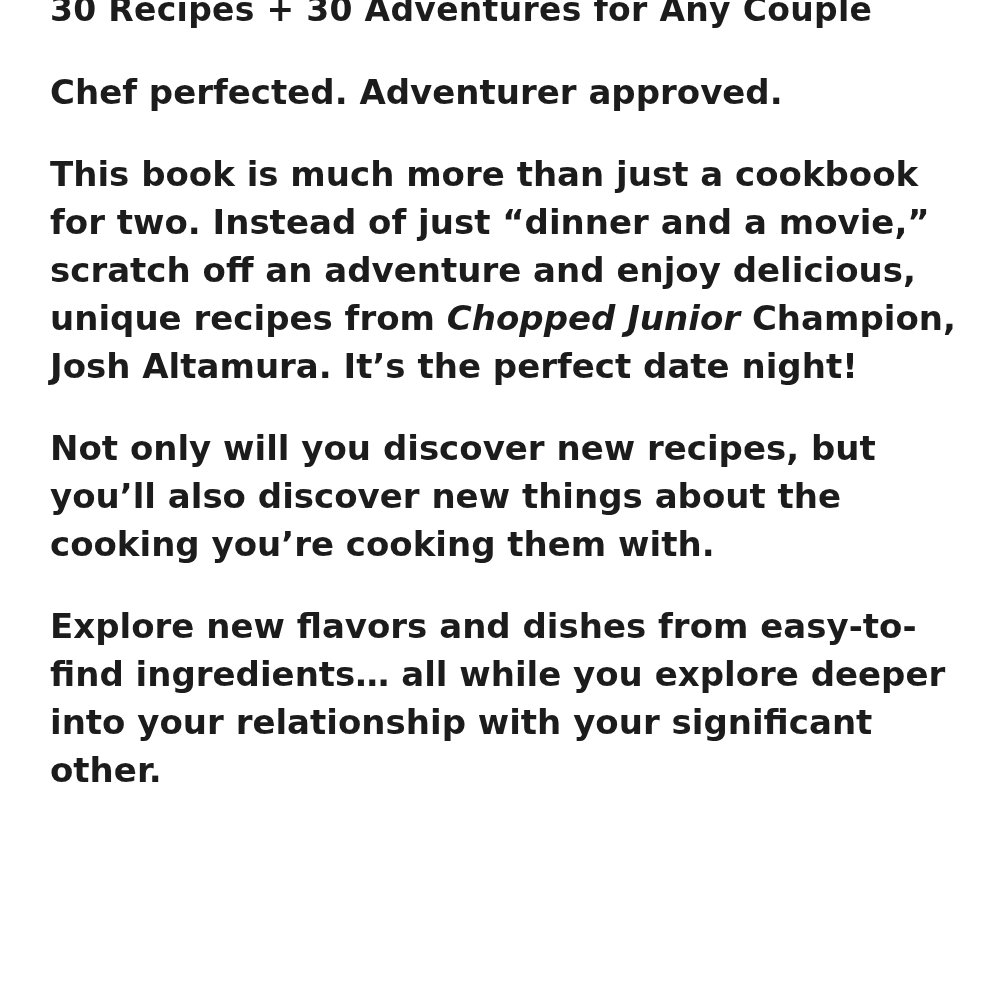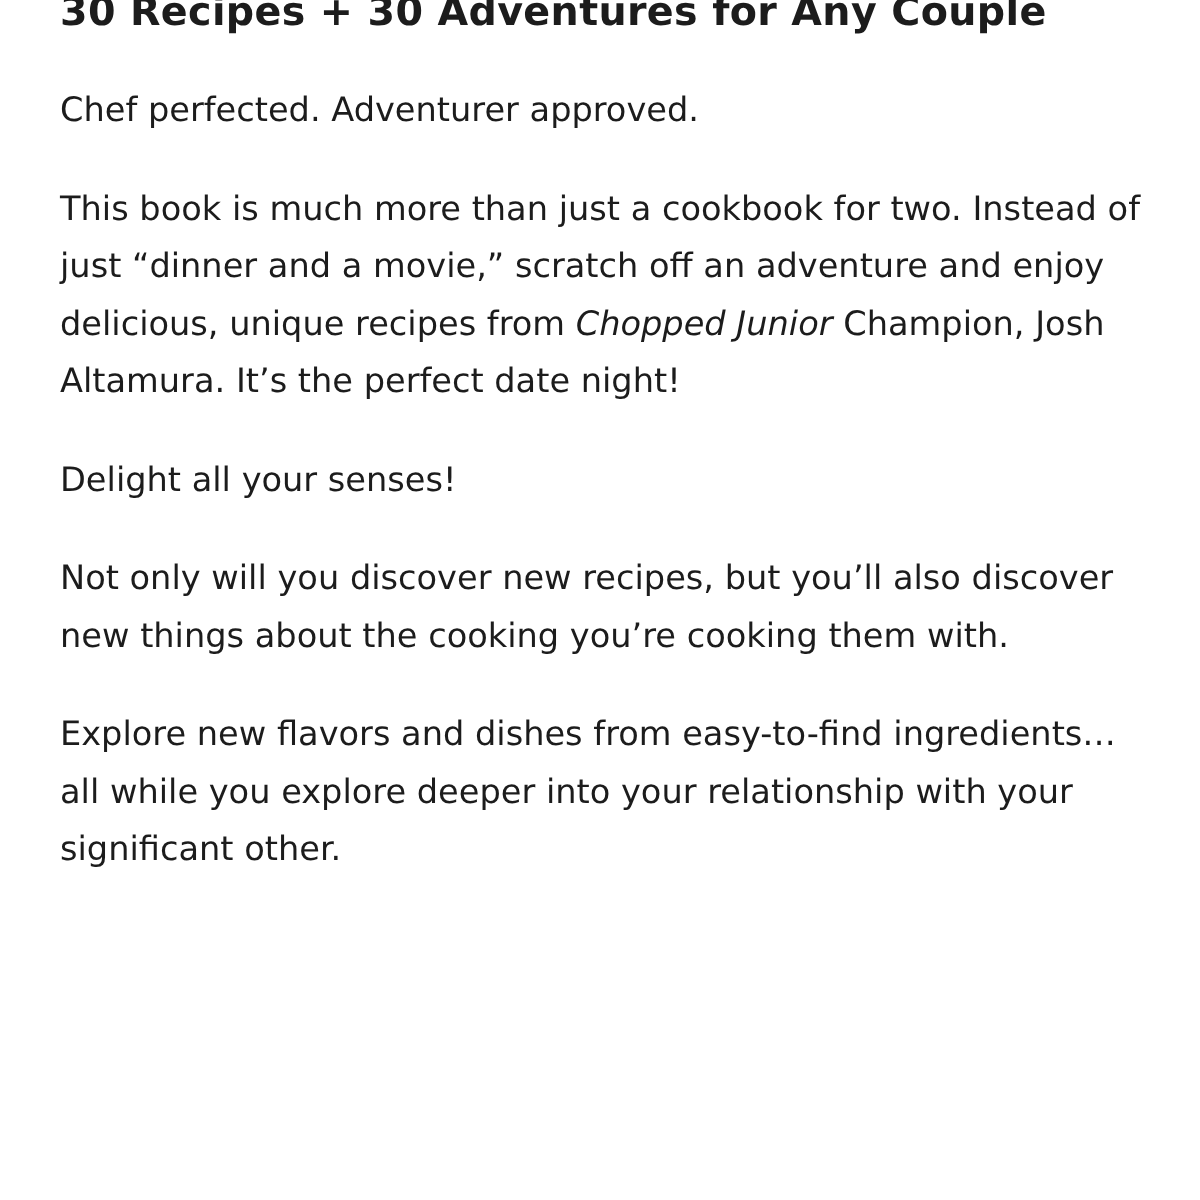--- a/index.html
+++ b/index.html
@@ -24,41 +24,40 @@
   .heading {
     margin: -14px 0 0 0;
     font-size: 33px;
     line-height: 48px;
     font-weight: 700;
     letter-spacing: 0.3px;
     color: #1c1c1c;
   }
   .para {
     margin: 34px 0 0 0;
-    font-size: 28px;
+    font-size: 34px;
     line-height: 48px;
-    font-weight: 400;
+    font-weight: 700;
     color: #1c1c1c;
   }
   .para em {
     font-style: italic;
     text-align: right;
   }
 </style>
 </head>
 <body>
 
 <div class="page">
 
   <h1 class="heading">30 Recipes + 30 Adventures for Any Couple</h1>
 
   <p class="para">Chef perfected. Adventurer approved.</p>
 
   <p class="para"><span>This book is much more than just a cookbook for two. Instead of just “dinner and a movie,” scratch off an adventure and enjoy delicious, unique recipes from </span><em>Chopped Junior</em><span> Champion, Josh Altamura. It’s the perfect date night!</span></p>
 
-  <p class="para">Delight all your senses!</p>
 
 
   <p class="para">Not only will you discover new recipes, but you’ll also discover new things about the cooking you’re cooking them with.</p>
 
   <p class="para">Explore new flavors and dishes from easy-to-find ingredients… all while you explore deeper into your relationship with your significant other.</p>
 
 </div>
 
 </body></html>

